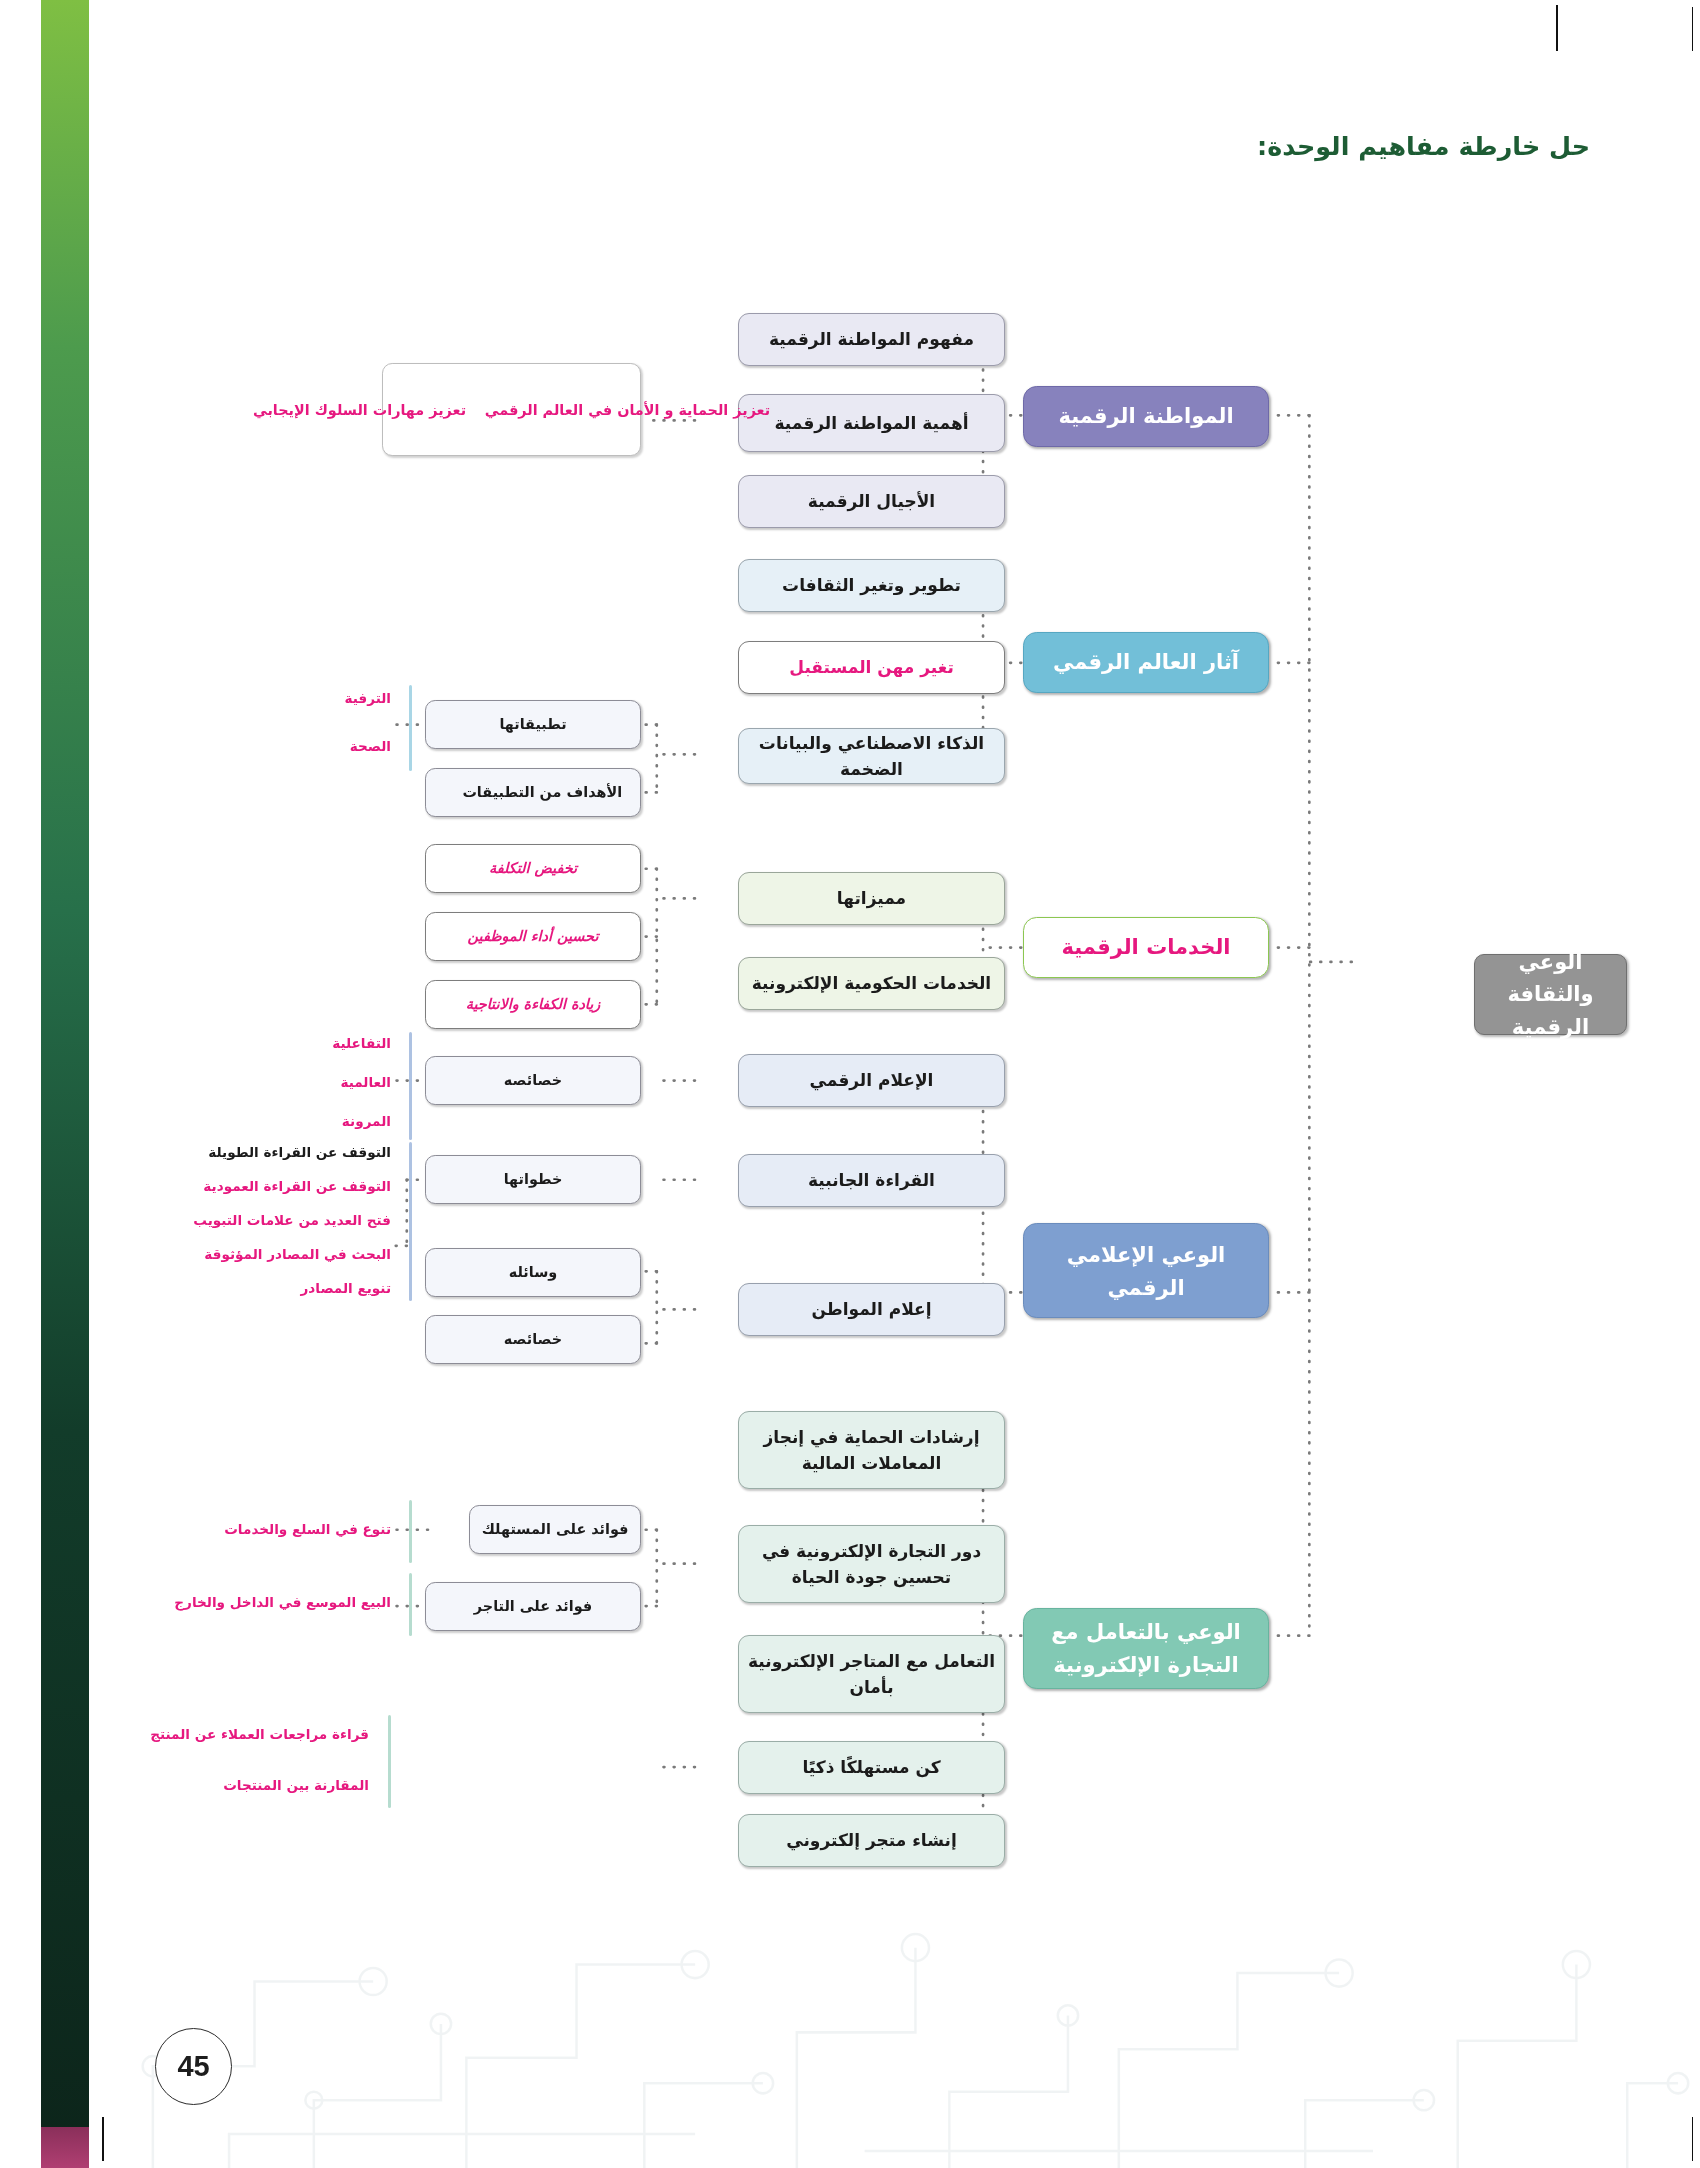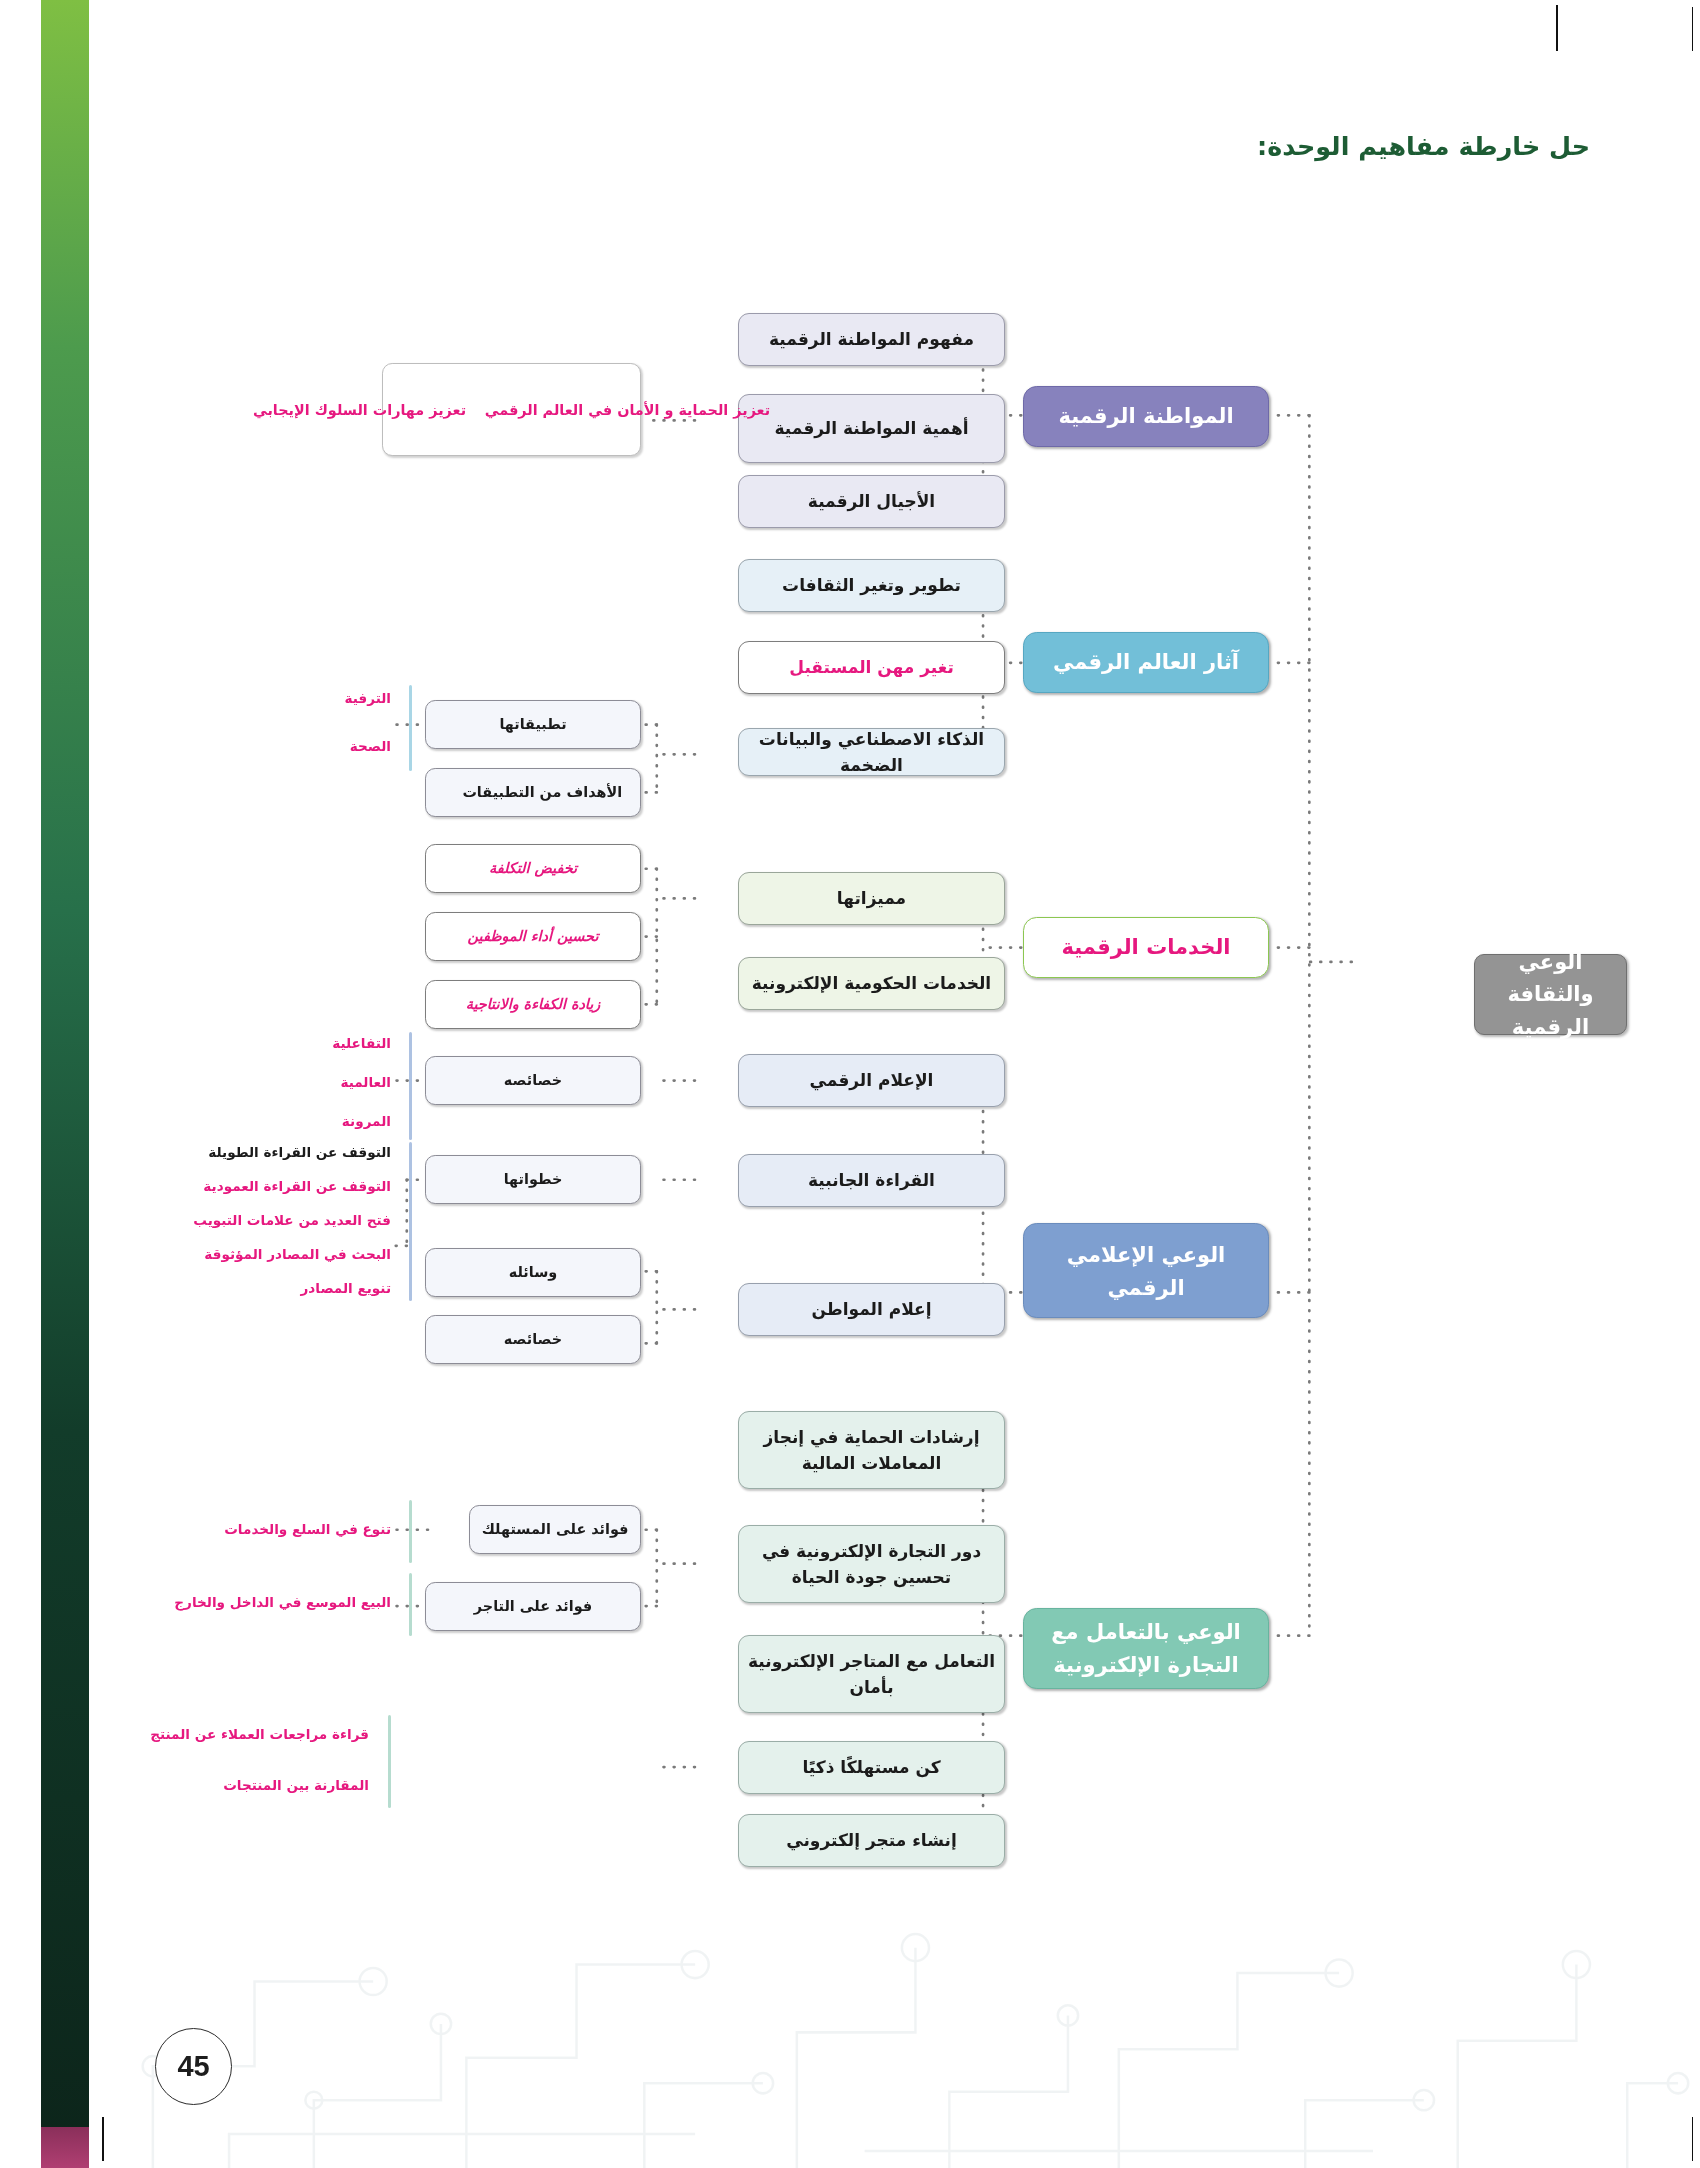--- a/index.html
+++ b/index.html
@@ -281,34 +281,34 @@
     <span class="txt">الوعي الإعلامي الرقمي</span>
   </div>
 
   <div class="node branch-node branch-teal" style="right:431px;top:1595px;width:246px;height:81px;">
     <span class="txt">الوعي بالتعامل مع التجارة الإلكترونية</span>
   </div>
 
   <div class="node topic-node t-lavender" style="right:695px;top:313px;width:267px;height:53px;">
     <span class="txt">مفهوم المواطنة الرقمية</span>
   </div>
-  <div class="node topic-node t-lavender" style="right:695px;top:394px;width:267px;height:69px;">
+  <div class="node topic-node t-lavender" style="right:695px;top:394px;width:267px;height:58px;">
     <span class="txt">أهمية المواطنة الرقمية</span>
   </div>
   <div class="node topic-node t-lavender" style="right:695px;top:475px;width:267px;height:53px;">
     <span class="txt">الأجيال الرقمية</span>
   </div>
 
   <div class="node topic-node t-skyblue" style="right:695px;top:559px;width:267px;height:53px;">
     <span class="txt">تطوير وتغير الثقافات</span>
   </div>
   <div class="node topic-node t-white-answer" style="right:695px;top:641px;width:267px;height:53px;">
     <span class="txt">تغير مهن المستقبل</span>
   </div>
-  <div class="node topic-node t-skyblue" style="right:695px;top:728px;width:267px;height:48px;">
+  <div class="node topic-node t-skyblue" style="right:695px;top:728px;width:267px;height:56px;">
     <span class="txt">الذكاء الاصطناعي والبيانات الضخمة</span>
   </div>
 
   <div class="node topic-node t-mint" style="right:695px;top:872px;width:267px;height:53px;">
     <span class="txt">مميزاتها</span>
   </div>
   <div class="node topic-node t-mint" style="right:695px;top:957px;width:267px;height:53px;">
     <span class="txt">الخدمات الحكومية الإلكترونية</span>
   </div>
 

